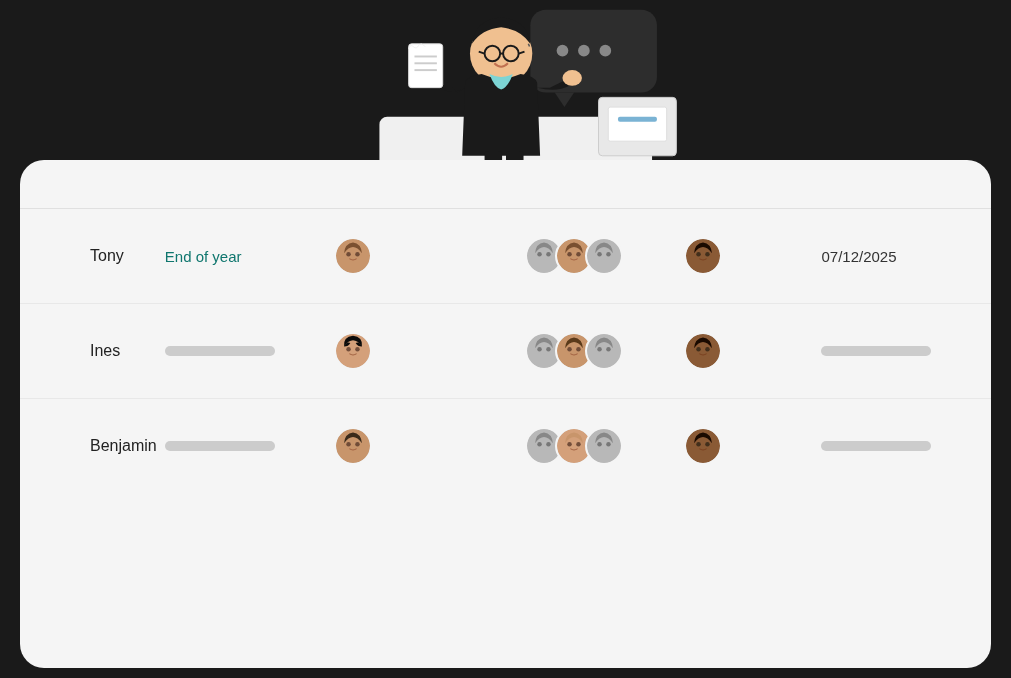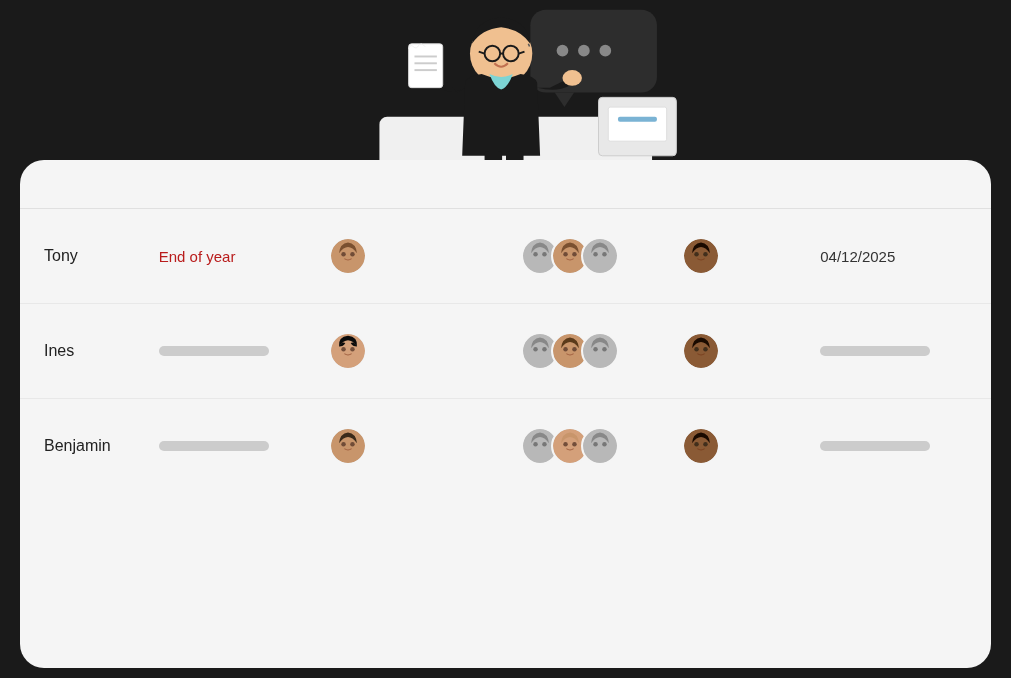--- a/index.html
+++ b/index.html
@@ -78,22 +78,22 @@
 
     tbody tr:last-child {
       border-bottom: none;
     }
 
     tbody td {
       padding: 28px 0;
       vertical-align: middle;
     }
 
-    tbody td:nth-child(1) { padding-left: 24px; font-size: 16px; font-weight: 500; color: #222; }
-    tbody td:nth-child(2) { font-size: 15px; color: #b91c1c; }
+    tbody td:nth-child(1) { padding-left: 70px; font-size: 16px; font-weight: 500; color: #222; }
+    tbody td:nth-child(2) { font-size: 15px; color: #0f766e; }
     tbody td:nth-child(6) { font-size: 15px; color: #333; }
 
     .placeholder-bar {
       width: 110px;
       height: 10px;
       background: #ccc;
       border-radius: 5px;
     }
 
     .avatar-group {
@@ -252,21 +252,21 @@
     <circle cx="19" cy="19" r="19" fill="#8a5a35"></circle>
     <ellipse cx="19" cy="14" rx="10" ry="9" fill="#8a5a35"></ellipse>
     <path d="M9,16 Q10,5 19,4 Q28,5 29,16 Q24,9 19,9 Q14,9 9,16Z" fill="#1a0a00"></path>
     <ellipse cx="14" cy="17" rx="2.5" ry="2.5" fill="#3a2a1a" opacity="0.9"></ellipse>
     <ellipse cx="24" cy="17" rx="2.5" ry="2.5" fill="#3a2a1a" opacity="0.9"></ellipse>
     <path d="M15,22 Q19,25 23,22" fill="none" stroke="#7a4020" stroke-width="1.2"></path>
   </svg>
                 </div>
               </div>
             </td>
-            <td>04/12/2025</td>
+            <td>07/12/2025</td>
           </tr>
           <tr>
             <td>Ines</td>
             <td>
               <div class="placeholder-bar"></div>
             </td>
             <td>
               <div class="avatar-group">
                 <div class="avatar">
                   <svg viewBox="0 0 38 38" xmlns="http://www.w3.org/2000/svg">

